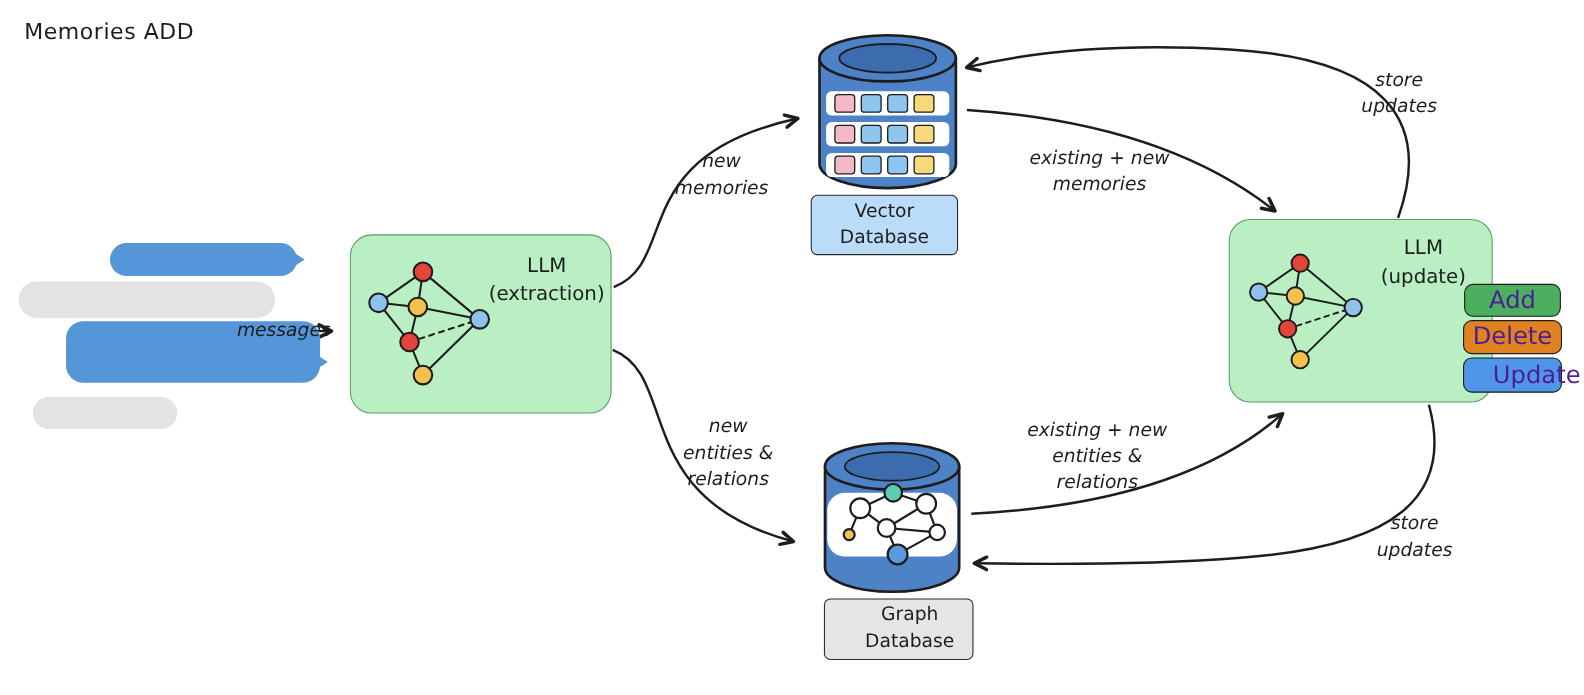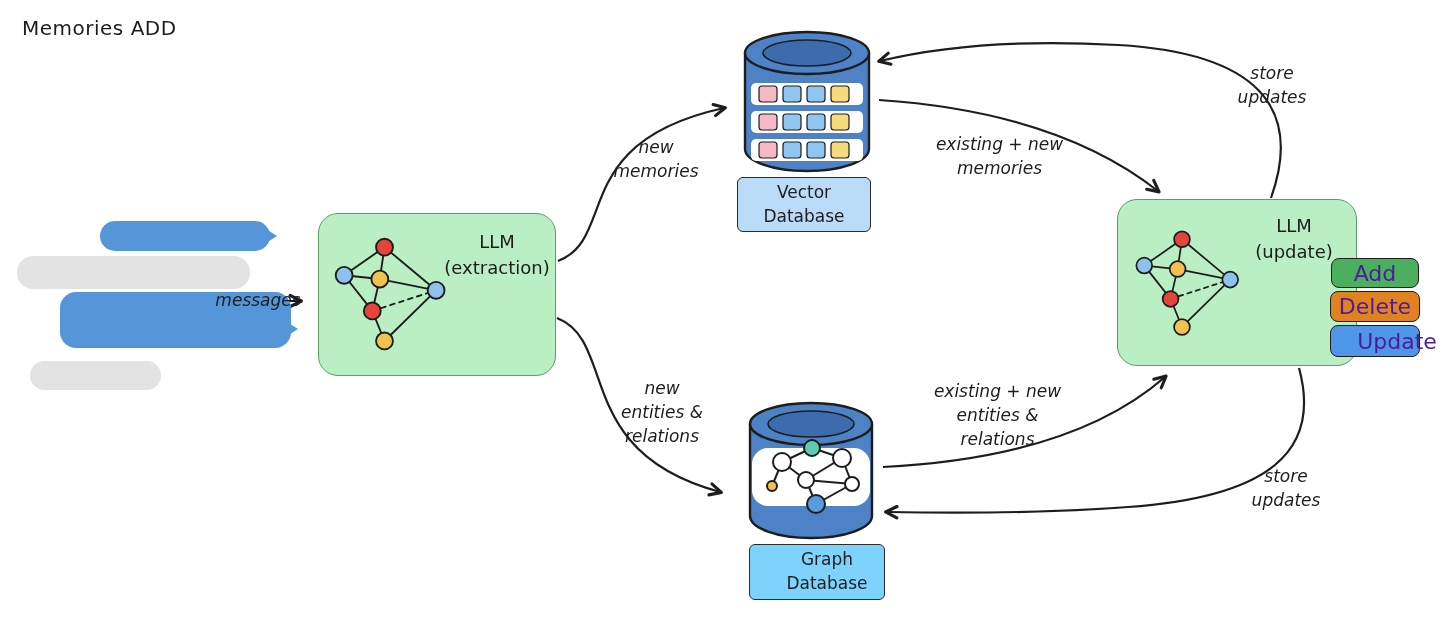--- a/index.html
+++ b/index.html
@@ -120,21 +120,21 @@
     <g stroke="#1d1d1d" stroke-width="2">
       <circle cx="70" cy="50" r="8" fill="#5ecbb4"></circle>
       <circle cx="40" cy="64" r="9" fill="#ffffff"></circle>
       <circle cx="100" cy="60" r="9" fill="#ffffff"></circle>
       <circle cx="64" cy="82" r="8" fill="#ffffff"></circle>
       <circle cx="110" cy="86" r="7" fill="#ffffff"></circle>
       <circle cx="30" cy="88" r="5" fill="#f2c14e"></circle>
       <circle cx="74" cy="106" r="9" fill="#5a9ade"></circle>
     </g>
   </svg>
-  <div class="badge" style="left: 749px; top: 544px; width: 136px; height: 56px; background-color: #7dd3fc; padding-left: 20px;">Graph
+  <div class="badge" style="left: 749px; top: 544px; width: 136px; height: 56px; background-color: #e5e5e5; padding-left: 20px;">Graph
 Database</div>
 
   <div class="llm-box" style="left: 1117px; top: 199px; width: 240px; height: 167px; background-color: rgb(185, 239, 195);">
     <svg class="net-icon" style="left:14px;top:24px;" width="114" height="120" viewBox="0 0 130 130">
       <g stroke="#1d1d1d" stroke-width="2" stroke-linecap="round">
         <line x1="57" y1="14" x2="14" y2="44"></line>
           <line x1="57" y1="14" x2="52" y2="48"></line>
         <line x1="57" y1="14" x2="112" y2="60"></line>
           <line x1="14" y1="44" x2="52" y2="48"></line>
         <line x1="14" y1="44" x2="44" y2="82"></line>

